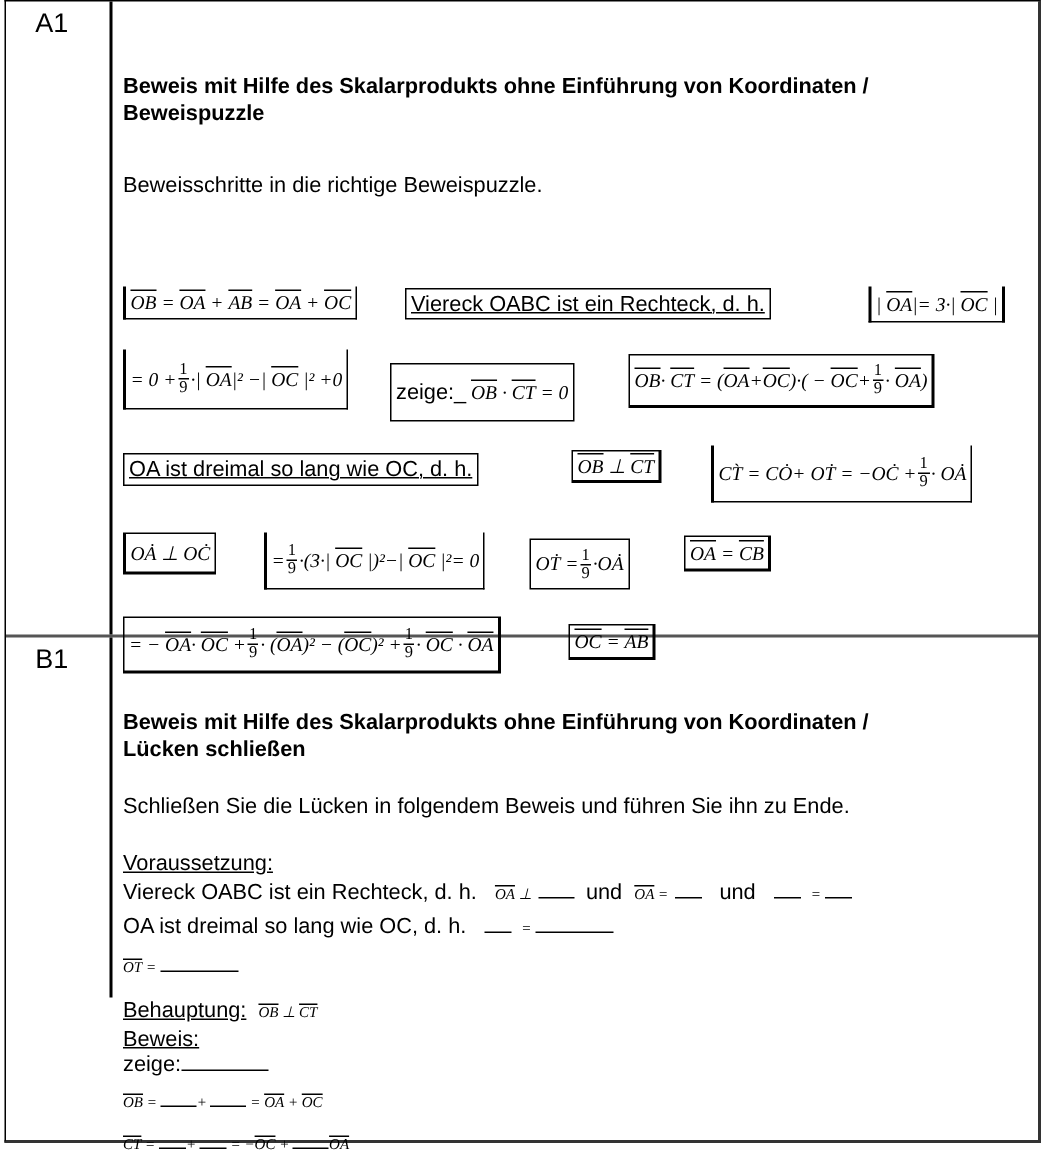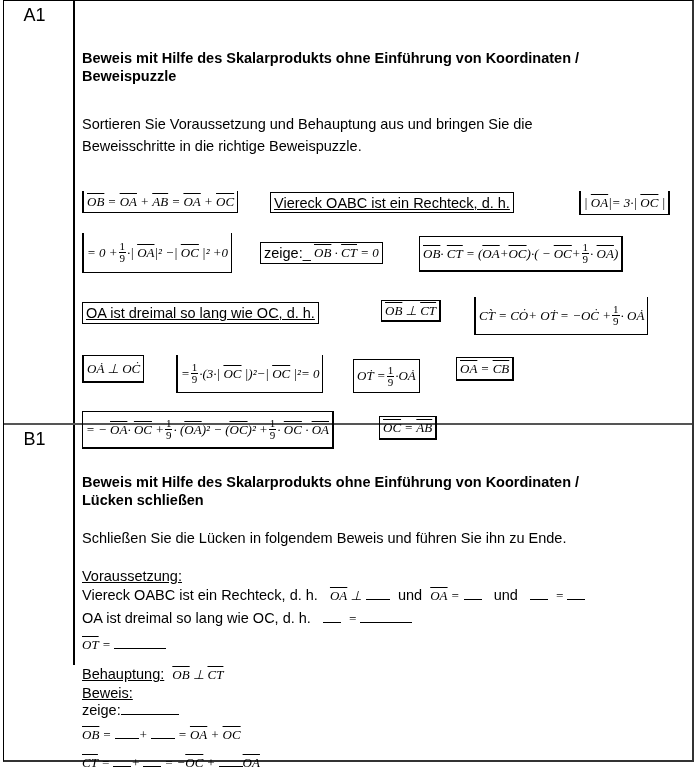--- a/index.html
+++ b/index.html
@@ -8,21 +8,21 @@
     .tbl { position: absolute; left: 3px; top: 0; width: 691px; height: 762px;
            border-left: 1px solid #000; border-right: 2px solid #333; border-top: 1px solid #000; border-bottom: 2px solid #333; box-sizing: border-box; }
     .row { position: absolute; left: 0; width: 100%; box-sizing: border-box; }
     .row.a { top: 0; height: 424px; border-bottom: 2px solid #555; }
     .row.b { top: 424px; height: 240px; }
     .lbl { position: absolute; left: 0; top: 0; width: 71px; height: 100%; border-right: 2px solid #000000;
            font-size: 18px; text-align: center; box-sizing: border-box; padding-right: 8px; padding-top: 4px; }
     .cell { position: absolute; left: 72px; top: 0; right: 0; height: 100%; padding-left: 6px; margin-top: 44px; }
     .title { font-weight: bold; font-size: 14.5px; line-height: 18px; margin-top: 4px; }
     .instr { font-size: 14.5px; line-height: 22px; }
-    .m { font-family: "Liberation Serif", serif; font-style: italic; font-size: 13px; white-space: nowrap; }
+    .m { font-family: "Liberation Serif", serif; font-style: italic; font-size: 10px; white-space: nowrap; }
     .vec { text-decoration: overline; }
     .box { position: absolute; border: 1px solid #000; padding: 2px 3px; white-space: nowrap; font-size: 13px;
            display: flex; align-items: center; box-sizing: border-box; }
     .box.txt { font-family: "Liberation Sans", sans-serif; font-style: normal; font-size: 14.5px; text-decoration: underline; text-decoration-thickness: 1px; }
     .box.lb { border-left: 2px solid #000; border-top: none; }
     .frac { display: inline-flex; flex-direction: column; align-items: center; font-size: 11px; line-height: 11px; vertical-align: middle; margin: 0 1px; font-style: normal; }
     .frac .n { border-bottom: 1px solid #000; padding: 0 1px; }
     .line { position: absolute; left: 6px; font-size: 14.5px; line-height: 19px; white-space: nowrap; }
     .u { text-decoration: underline; }
     .blank { display: inline-block; border-bottom: 1px solid #000; height: 12px; vertical-align: baseline; }
@@ -33,39 +33,38 @@
 <div class="tbl">
 
   <div class="row a">
     <div class="lbl">A1</div>
     <div class="cell">
       <div class="title">
         <div>Beweis mit Hilfe des Skalarprodukts ohne Einführung von Koordinaten /</div>
         <div>Beweispuzzle</div>
       </div>
       <div class="instr" style="margin-top:28px">
-        <div>Sortieren Sie Voraussetzung und Behauptung aus und bringen Sie die</div>
         <div>Beweisschritte in die richtige Beweispuzzle.</div>
       </div>
 
       <div class="box m lb" style="left:6px;top:146px;height:22px;">
         <span class="vec">OB</span>&nbsp;=&nbsp;<span class="vec">OA</span>&nbsp;+&nbsp;<span class="vec">AB</span>&nbsp;=&nbsp;<span class="vec">OA</span>&nbsp;+&nbsp;<span class="vec">OC</span>
       </div>
       <div class="box txt" style="left:194px;top:147px;height:21px;">Viereck OABC ist ein Rechteck, d. h.</div>
       <div class="box m lb" style="left:503px;top:146px;height:24px;border-right:2px solid #000;">
         |&nbsp;<span class="vec">OA</span>|=&nbsp;3·|&nbsp;<span class="vec">OC</span>&nbsp;|
       </div>
 
       <div class="box m lb" style="left:6px;top:188px;height:40px;">
         =&nbsp;0&nbsp;+<span class="frac">
             <span class="n">1</span>
             <span>9</span>
           </span>·|&nbsp;<span class="vec">OA</span>|²&nbsp;−|&nbsp;<span class="vec">OC</span>&nbsp;|²&nbsp;+0
       </div>
-      <div class="box m" style="left:184px;top:197px;height:22px;">
+      <div class="box m" style="left:184px;top:197px;height:39px;">
         <span style="font-family:'Liberation Sans',sans-serif;font-style:normal;font-size:14.5px;">zeige:_</span>&nbsp;<span class="vec">OB</span>&nbsp;·&nbsp;<span class="vec">CT</span>&nbsp;=&nbsp;0
       </div>
       <div class="box m" style="left:343px;top:191px;height:36px;border-width:1px 2px 2px 1px;">
         <span class="vec">OB</span>·&nbsp;<span class="vec">CT</span>&nbsp;=&nbsp;(<span class="vec">OA</span>+<span class="vec">OC</span>)·(&nbsp;−&nbsp;<span class="vec">OC</span>+<span class="frac">
             <span class="n">1</span>
             <span>9</span>
           </span>·&nbsp;<span class="vec">OA</span>)
       </div>
 
       <div class="box txt" style="left:6px;top:257px;height:22px;">OA ist dreimal so lang wie OC, d. h.</div>

